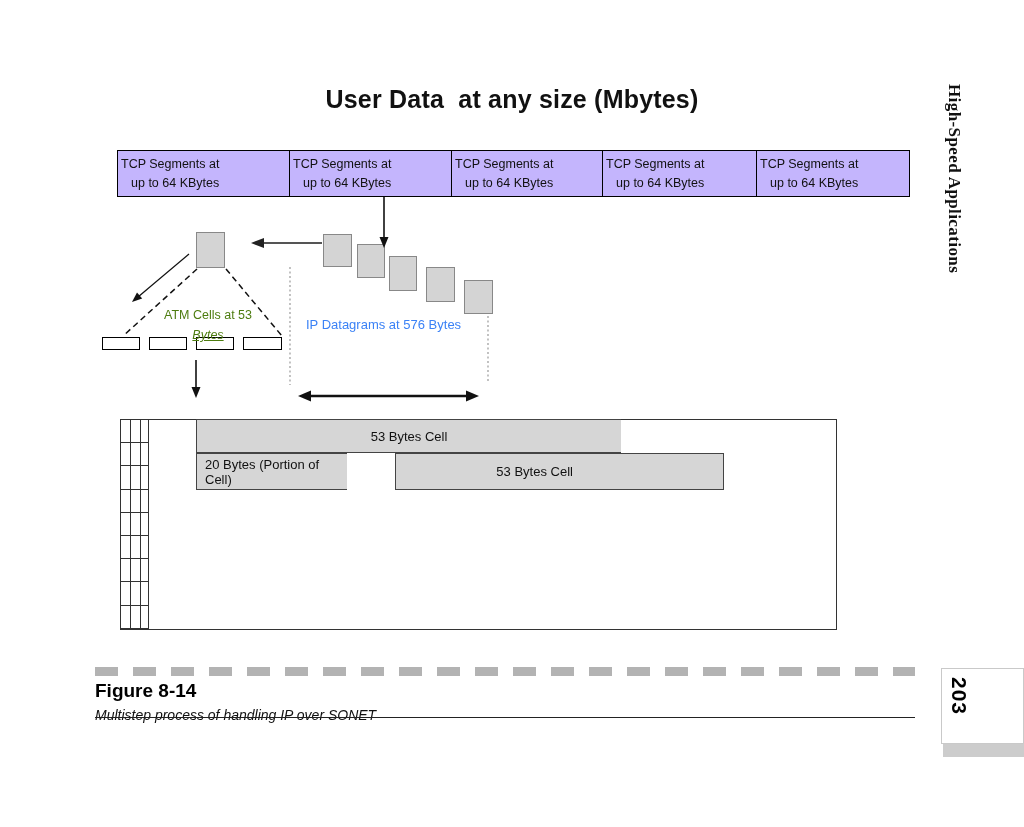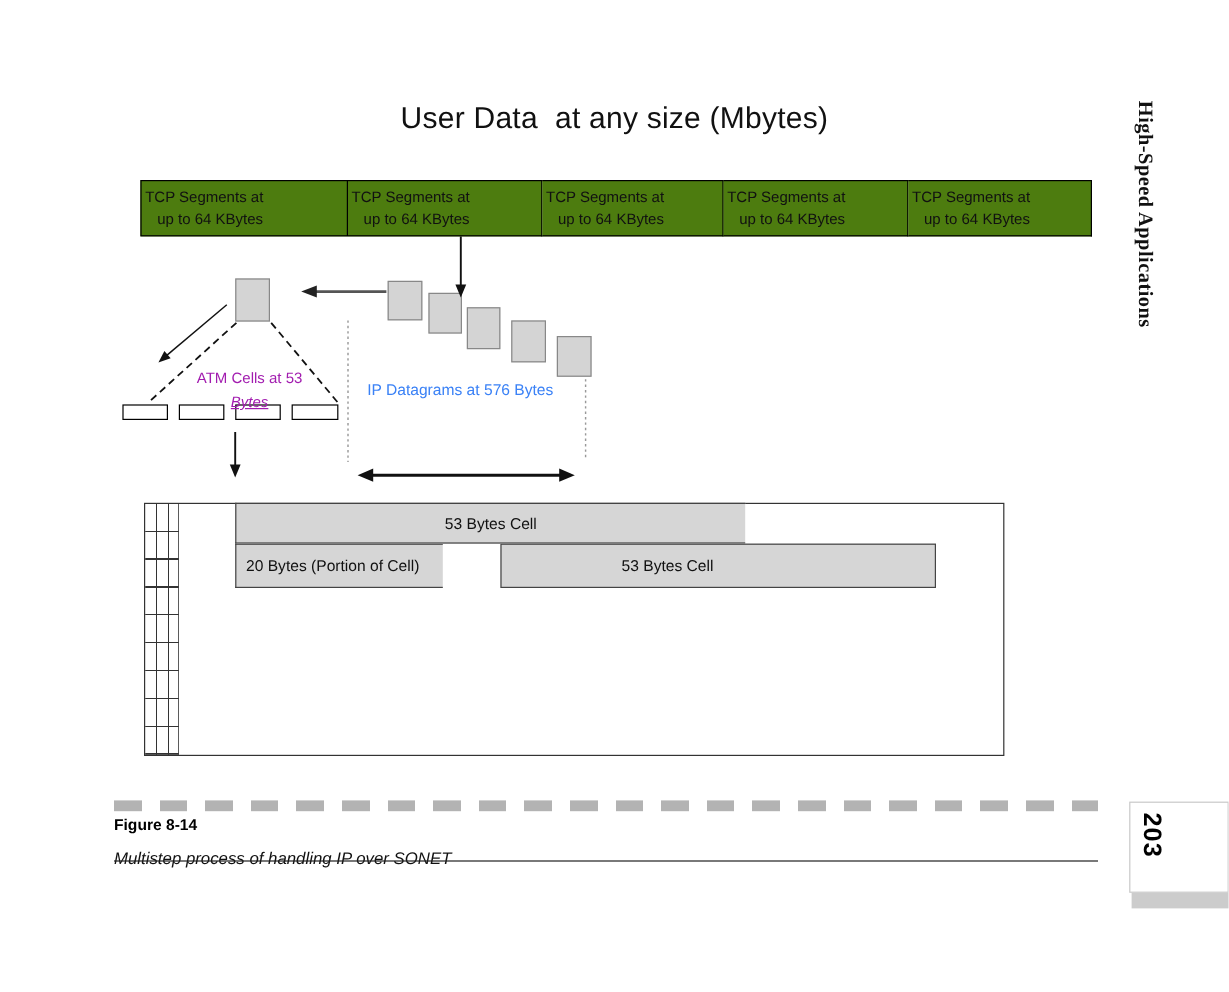--- a/index.html
+++ b/index.html
@@ -7,52 +7,52 @@
   .page {
     position:relative; width:1024px; height:827px;
     background:#ffffff; overflow:hidden;
     font-family:"Liberation Sans", sans-serif; color:#111;
   }
   .abs { position:absolute; }
 
   
   .diagram-title {
     left:0; top:85px; width:1024px; text-align:center;
-    font-size:25px; font-weight:400; letter-spacing:0.2px;
+    font-size:25px; font-weight:700; letter-spacing:0.2px;
     white-space:pre; color:#111;
   }
 
   
   .side-header {
     left:944px; top:84px; height:230px;
     writing-mode:vertical-rl;
     font-family:"Liberation Serif", serif;
     font-weight:700; font-size:17px; letter-spacing:0.4px; color:#111;
   }
 
   
   .tcp-row { left:117px; top:150px; width:793px; height:47px; display:flex; }
   .tcp-box {
     border:1px solid #000; border-left:none;
-    background:#4d7c0f; font-size:12.5px; line-height:19px;
+    background:#c4b5fd; font-size:12.5px; line-height:19px;
     padding:4px 2px 0 3px; white-space:nowrap; overflow:hidden;
   }
   .tcp-box:first-child { border-left:1px solid #000; }
   .tcp-box .l2 { display:block; text-indent:10px; }
 
   
   .gray-box { background:#d4d4d4; border:1px solid #888; }
 
   
   .cell-rect { background:#fff; border:1px solid #000; }
 
   
   .atm-label {
     left:148px; top:305px; width:120px; text-align:center;
-    font-size:12.5px; line-height:20px; color:#a21caf; z-index:6;
+    font-size:12.5px; line-height:20px; color:#4d7c0f; z-index:6;
   }
   .atm-label .underlined { text-decoration:underline;font-style:italic; }
   .ip-label {
     left:306px; top:317px; font-size:13px; color:#3b82f6; z-index:6; white-space:nowrap;
   }
 
   
   .sonet-frame { left:120px; top:419px; width:717px; height:211px; border:1px solid #333; background:#fff; }
   .sonet-overhead {
     left:121px; top:420px; width:28px; height:209px;
@@ -63,30 +63,30 @@
                        transparent 20px 27px, #333 27px 28px);
   }
   .sonet-bar { display:flex; z-index:3; }
   .sonet-bar .cell {
     background:#d6d6d6; border:1px solid #444;
     font-size:13px; display:flex; align-items:center;margin-left:48px;
   }
   .bar1 { left:148px; top:419px; width:689px; height:34px; }
   .bar1 .c1 { width:425px; justify-content:center; border-right:none; }
   .bar1 .c2 { width:264px; padding-left:5px; }
-  .bar2 { left:148px; top:453px; width:632px; height:37px; }
+  .bar2 { left:148px; top:453px; width:576px; height:37px; }
   .bar2 .c1 { width:210px; padding-left:8px; border-right:none; }
   .bar2 .c2 { width:422px; padding-left:100px; }
 
   
   .figure-divider {
     left:95px; top:667px; width:820px; height:9px;
     background:repeating-linear-gradient(90deg, #b3b3b3 0 23px, transparent 23px 38px);
   }
-  .figure-label { left:95px; top:680px; font-size:13px; font-weight:700; color:#000; }
+  .figure-label { left:95px; top:680px; font-size:19px; font-weight:700; color:#000; }
   .figure-title { left:95px; top:707px; font-size:14px; font-style:italic; color:#111; }
   .caption-rule { left:95px; top:717px; width:820px; height:1px; background:#222; }
 
   
   .page-tab { left:941px; top:668px; width:83px; height:76px; background:#fff; border:1px solid #c9c9c9; }
   .page-number {
     left:947px; top:677px; writing-mode:vertical-rl;
     font-size:21px; font-weight:700; letter-spacing:1px; color:#000;
   }
   .page-tab-strip { left:943px; top:744px; width:81px; height:13px; background:#cccccc; }

